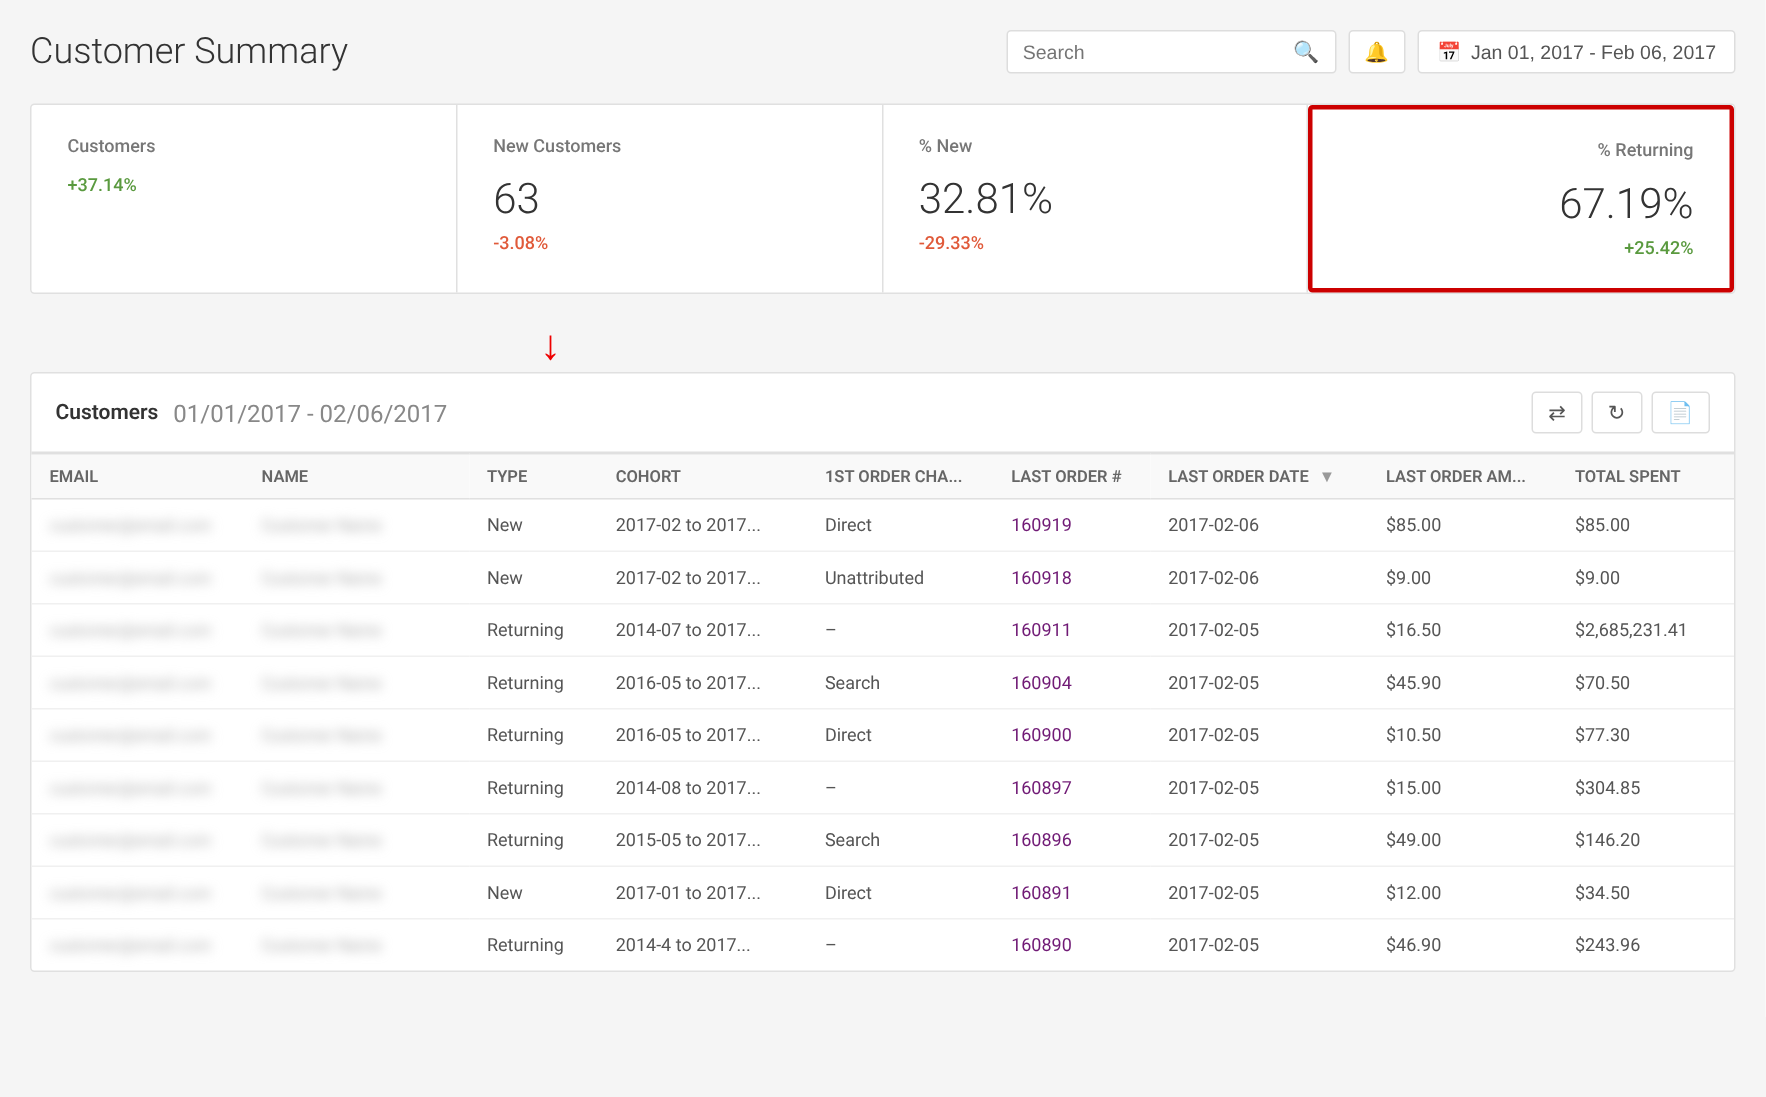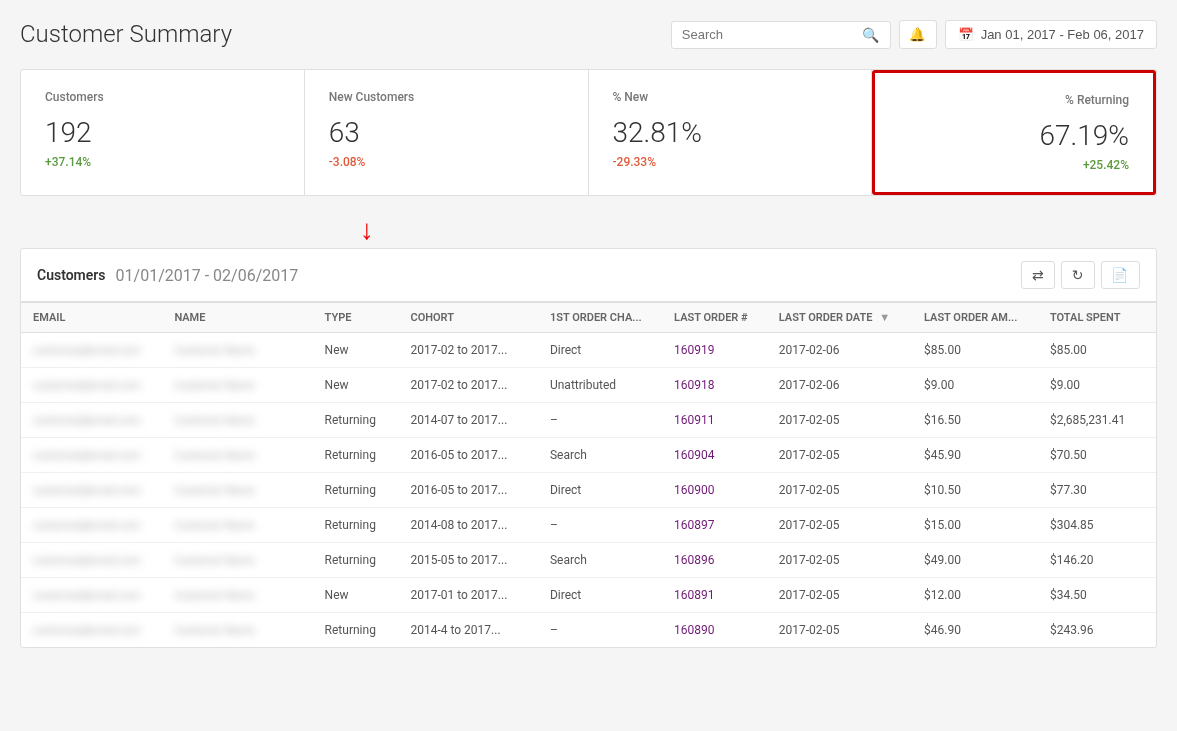--- a/index.html
+++ b/index.html
@@ -75,21 +75,20 @@
       <button class="date-btn">
         <span>📅</span>
         <span>Jan 01, 2017 - Feb 06, 2017</span>
       </button>
     </div>
   </div>
 
   <div class="stats-row">
     <div class="stat-card">
       <div class="stat-label">Customers</div>
-      <div class="stat-value">192</div>
       <div class="stat-change positive">+37.14%</div>
     </div>
     <div class="stat-card">
       <div class="stat-label">New Customers</div>
       <div class="stat-value">63</div>
       <div class="stat-change negative">-3.08%</div>
     </div>
     <div class="stat-card">
       <div class="stat-label">% New</div>
       <div class="stat-value">32.81%</div>

